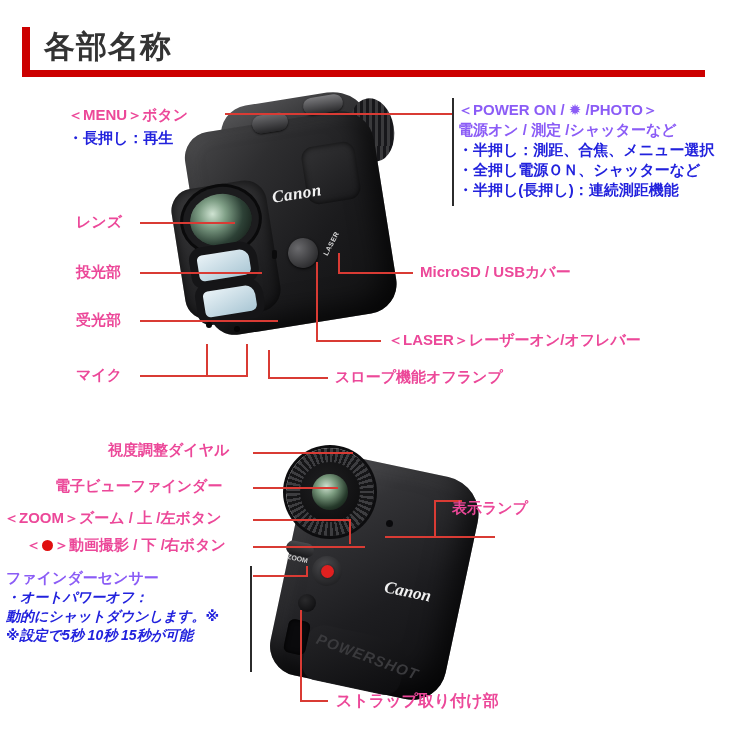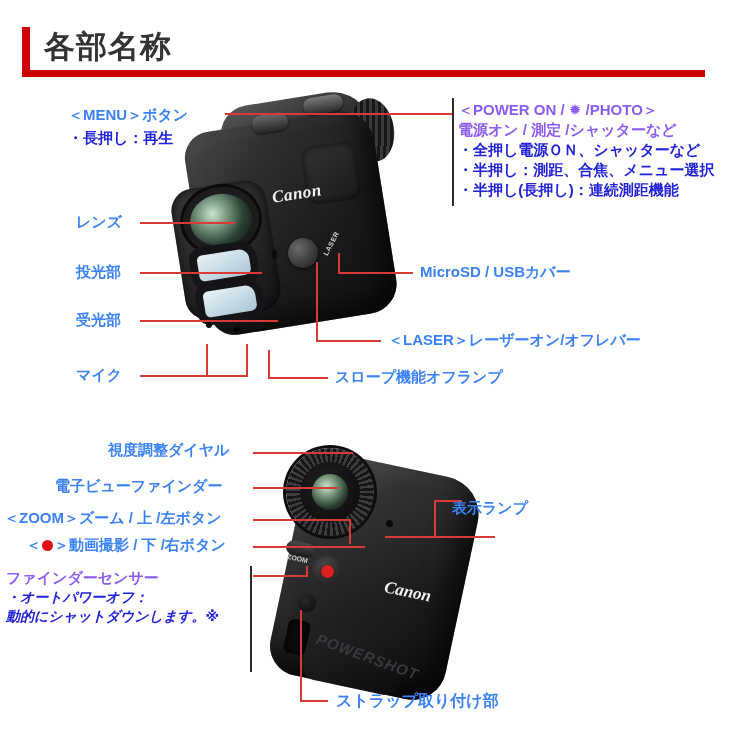--- a/index.html
+++ b/index.html
@@ -11,21 +11,21 @@
   .page{position:relative;width:750px;height:750px;}
 
   
   .header{position:absolute;left:0;top:0;width:750px;height:90px;}
   .hdr-vbar{position:absolute;left:22px;top:27px;width:8px;height:48px;background:#cc0000;}
   .hdr-hbar{position:absolute;left:22px;top:70px;width:683px;height:7px;background:#cc0000;}
   .hdr-title{position:absolute;left:44px;top:24px;font-size:31px;font-weight:bold;color:#333333;
     letter-spacing:1px;line-height:46px;font-family:Liberation Serif, serif;}
 
   
-  .lbl{position:absolute;white-space:nowrap;font-weight:bold;color:#3b82f6;}
+  .lbl{position:absolute;white-space:nowrap;font-weight:bold;color:#ec4899;}
   .lbl.blue{color:#2222dd;}
   .s15{font-size:15px;line-height:20px;}
   .s14{font-size:14px;line-height:19px;font-style:italic;}
   .s16{font-size:16px;line-height:21px;}
   .blk{position:absolute;white-space:nowrap;font-weight:bold;}
   .blk div{white-space:nowrap;}
   .k{color:#8b5cf6;}
   .b{color:#2222dd;}
 
   
@@ -175,22 +175,22 @@
 
   <div class="ln lnv" style="left:268px;top:350px;height:28px;"></div>
   <div class="ln lnh" style="left:268px;top:377px;width:60px;"></div>
 
   <div class="lbl s15" style="left:68px;top:105px;">＜MENU＞ボタン</div>
   <div class="lbl s15 blue" style="left:68px;top:128px;">・長押し：再生</div>
 
   <div class="blk" style="left:458px;top:100px;">
     <div class="s15 k"><span>＜POWER ON / </span><span class="laser-glyph">✹</span><span> /PHOTO＞</span></div>
     <div class="s15 k">電源オン / 測定 /シャッターなど</div>
+    <div class="s15 b">・半押し：測距、合焦、メニュー選択</div>
     <div class="s15 b">・全押し電源ＯＮ、シャッターなど</div>
-    <div class="s15 b">・半押し：測距、合焦、メニュー選択</div>
     <div class="s15 b">・半押し(長押し)：連続測距機能</div>
   </div>
 
   <div class="lbl s15" style="left:76px;top:212px;">レンズ</div>
   <div class="lbl s15" style="left:76px;top:262px;">投光部</div>
   <div class="lbl s15" style="left:76px;top:310px;text-align:center;">受光部</div>
   <div class="lbl s15" style="left:76px;top:365px;">マイク</div>
 
   <div class="lbl s15" style="left:388px;top:330px;">＜LASER＞レーザーオン/オフレバー</div>
   <div class="lbl s15" style="left:420px;top:262px;">MicroSD / USBカバー</div>
@@ -237,17 +237,18 @@
   <div class="lbl s15" style="left:4px;top:508px;">＜ZOOM＞ズーム / 上 /左ボタン</div>
 
   <div class="lbl s15" style="left:26px;top:535px;"><span>＜</span><span class="recdot"></span><span>＞動画撮影 / 下 /右ボタン</span></div>
 
   <div class="lbl s15" style="left:452px;top:498px;">表示ランプ</div>
 
   <div class="blk" style="left:6px;top:568px;">
     <div class="s15 k">ファインダーセンサー</div>
     <div class="s14 b">・オートパワーオフ：</div>
     <div class="s14 b">動的にシャットダウンします。※</div>
+    <div class="s14 b">※設定で5秒 10秒 15秒が可能</div>
   </div>
 
   <div class="lbl s16" style="left:336px;top:690px;">ストラップ取り付け部</div>
 
 </div>
 
 </body></html>

